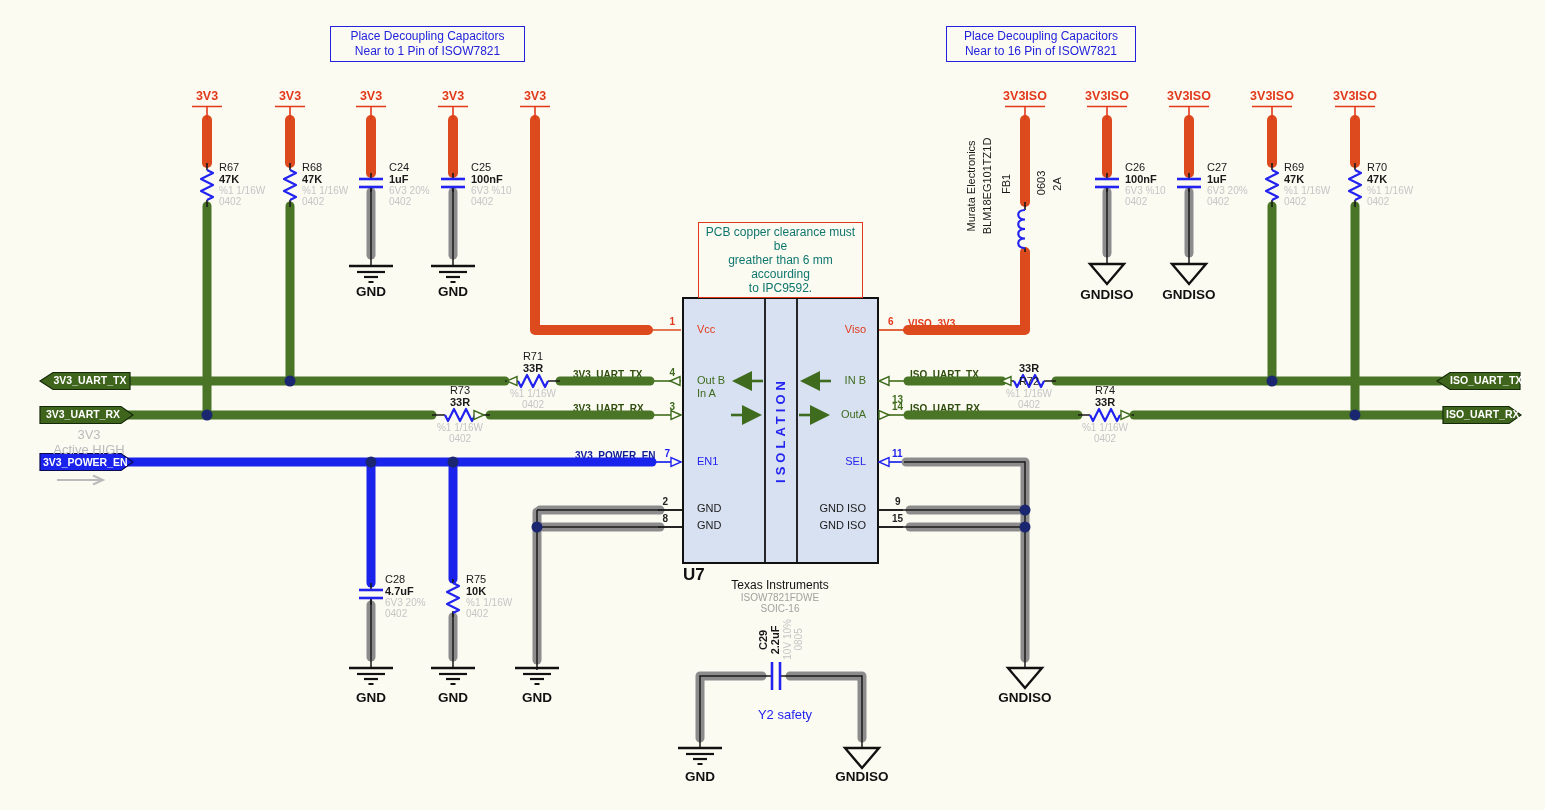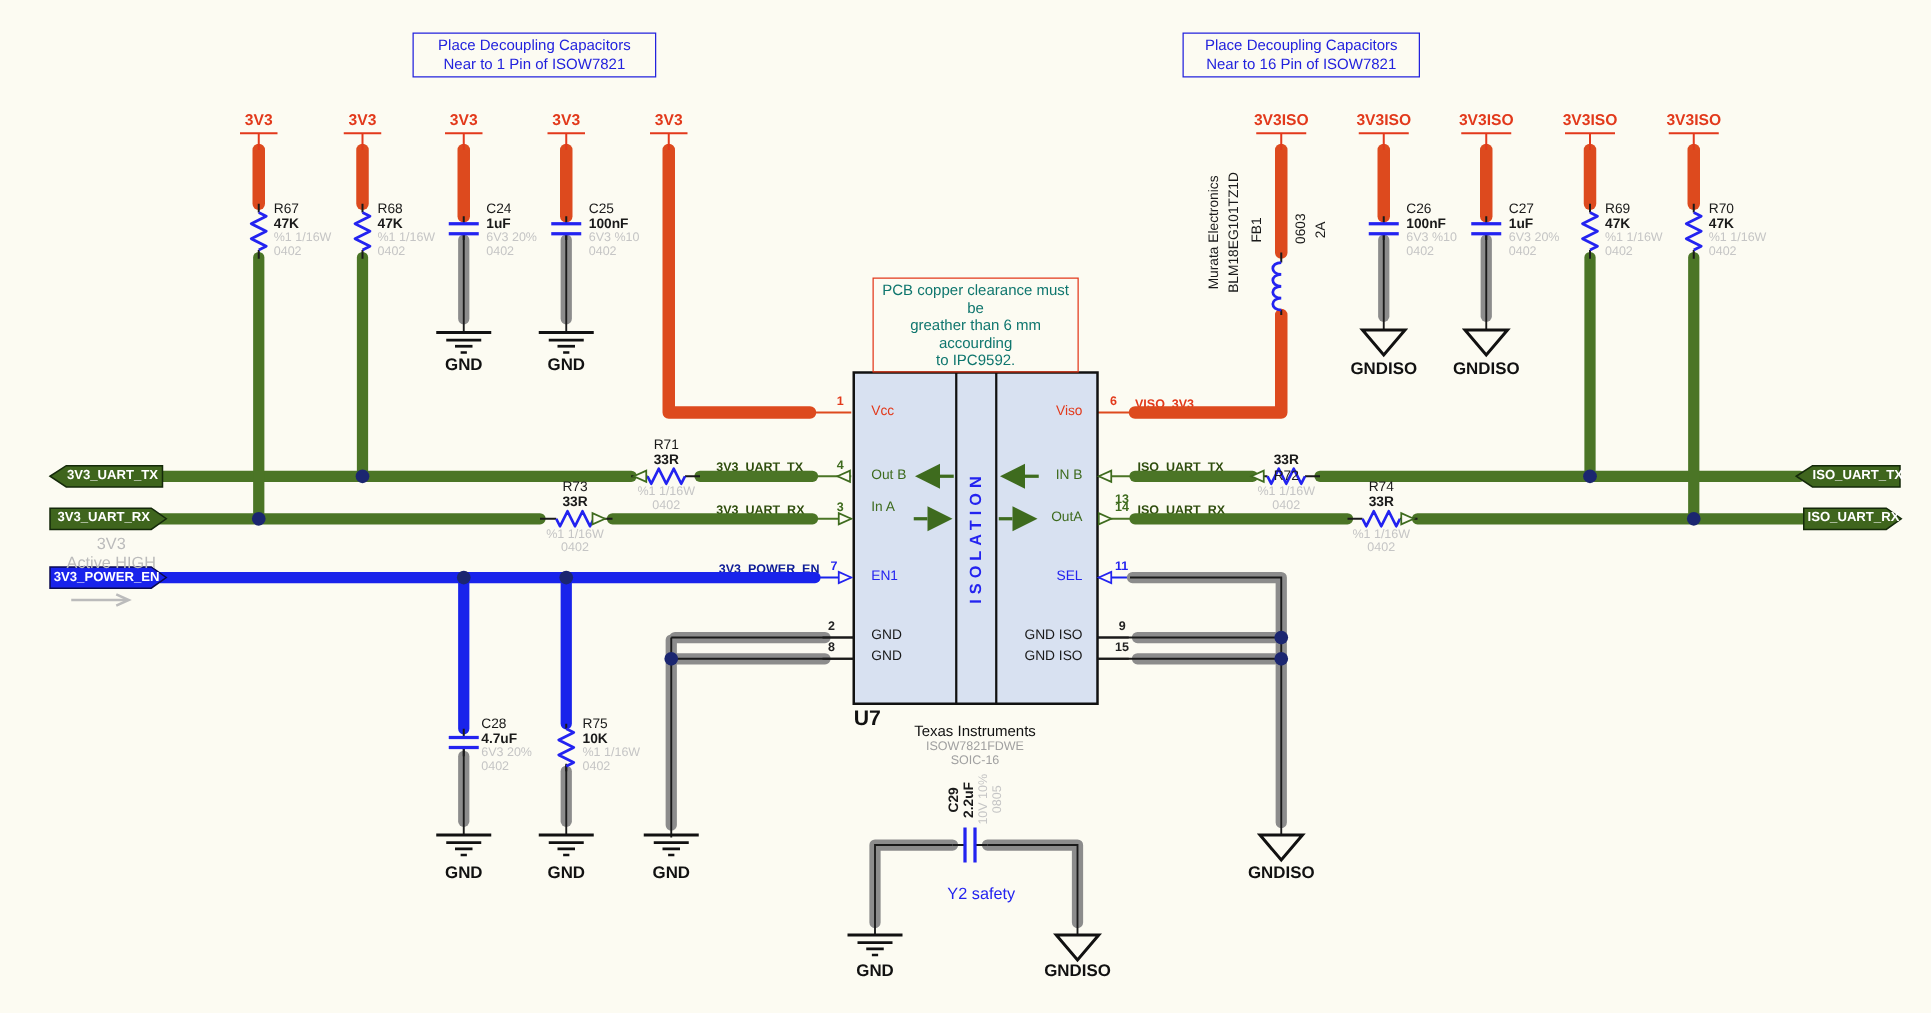--- a/index.html
+++ b/index.html
@@ -381,21 +381,21 @@
   <div class="t over pin-num tr" style="left:648px;top:514px;width:20px;color:#222;">8</div>
   <div class="t over pin-num" style="left:888px;top:317px;width:24px;color:#E2391B;">6</div>
   <div class="t over pin-num" style="left:892px;top:368px;width:24px;color:#3E6B1E;margin-top:27px;">13</div>
   <div class="t over pin-num" style="left:892px;top:402px;width:24px;color:#3E6B1E;">14</div>
   <div class="t over pin-num" style="left:892px;top:449px;width:24px;color:#2323F0;">11</div>
   <div class="t over pin-num" style="left:895px;top:497px;width:24px;color:#222;">9</div>
   <div class="t over pin-num" style="left:892px;top:514px;width:24px;color:#222;">15</div>
 
   <div class="t over pin-name" style="left:697px;top:324px;color:#E2391B;">Vcc</div>
   <div class="t over pin-name" style="left:697px;top:375px;color:#3E6B1E;">Out B</div>
-  <div class="t over pin-name" style="left:697px;top:401px;color:#3E6B1E;">In A</div>
+  <div class="t over pin-name" style="left:697px;top:388px;color:#3E6B1E;">In A</div>
   <div class="t over pin-name" style="left:697px;top:456px;color:#2323F0;">EN1</div>
   <div class="t over pin-name" style="left:697px;top:503px;">GND</div>
   <div class="t over pin-name" style="left:697px;top:520px;">GND</div>
   <div class="t over pin-name tr" style="left:786px;top:324px;width:80px;color:#E2391B;">Viso</div>
   <div class="t over pin-name tr" style="left:786px;top:375px;width:80px;color:#3E6B1E;">IN B</div>
   <div class="t over pin-name tr" style="left:786px;top:409px;width:80px;color:#3E6B1E;">OutA</div>
   <div class="t over pin-name tr" style="left:786px;top:456px;width:80px;color:#2323F0;">SEL</div>
   <div class="t over pin-name tr" style="left:786px;top:503px;width:80px;">GND ISO</div>
   <div class="t over pin-name tr" style="left:786px;top:520px;width:80px;">GND ISO</div>
 

